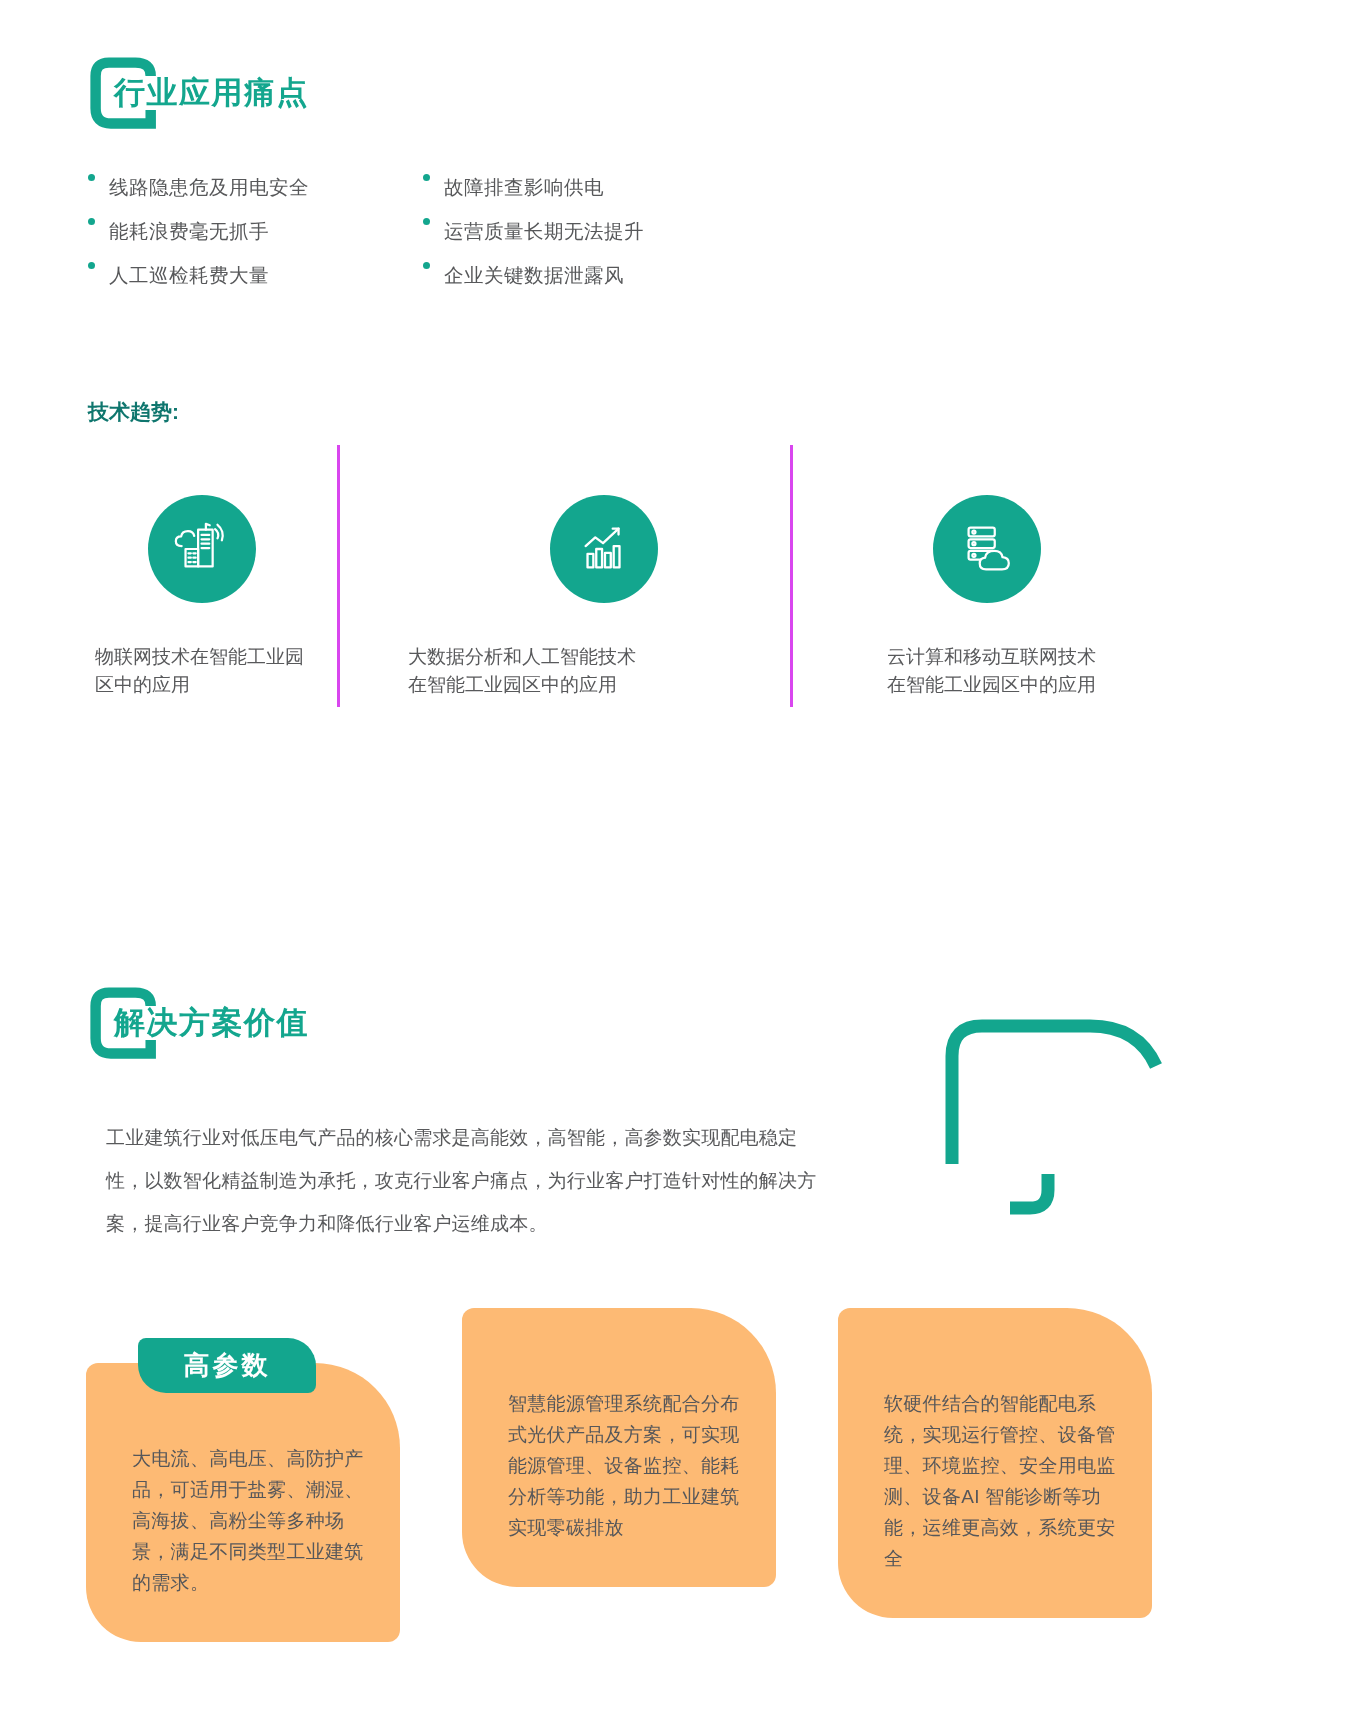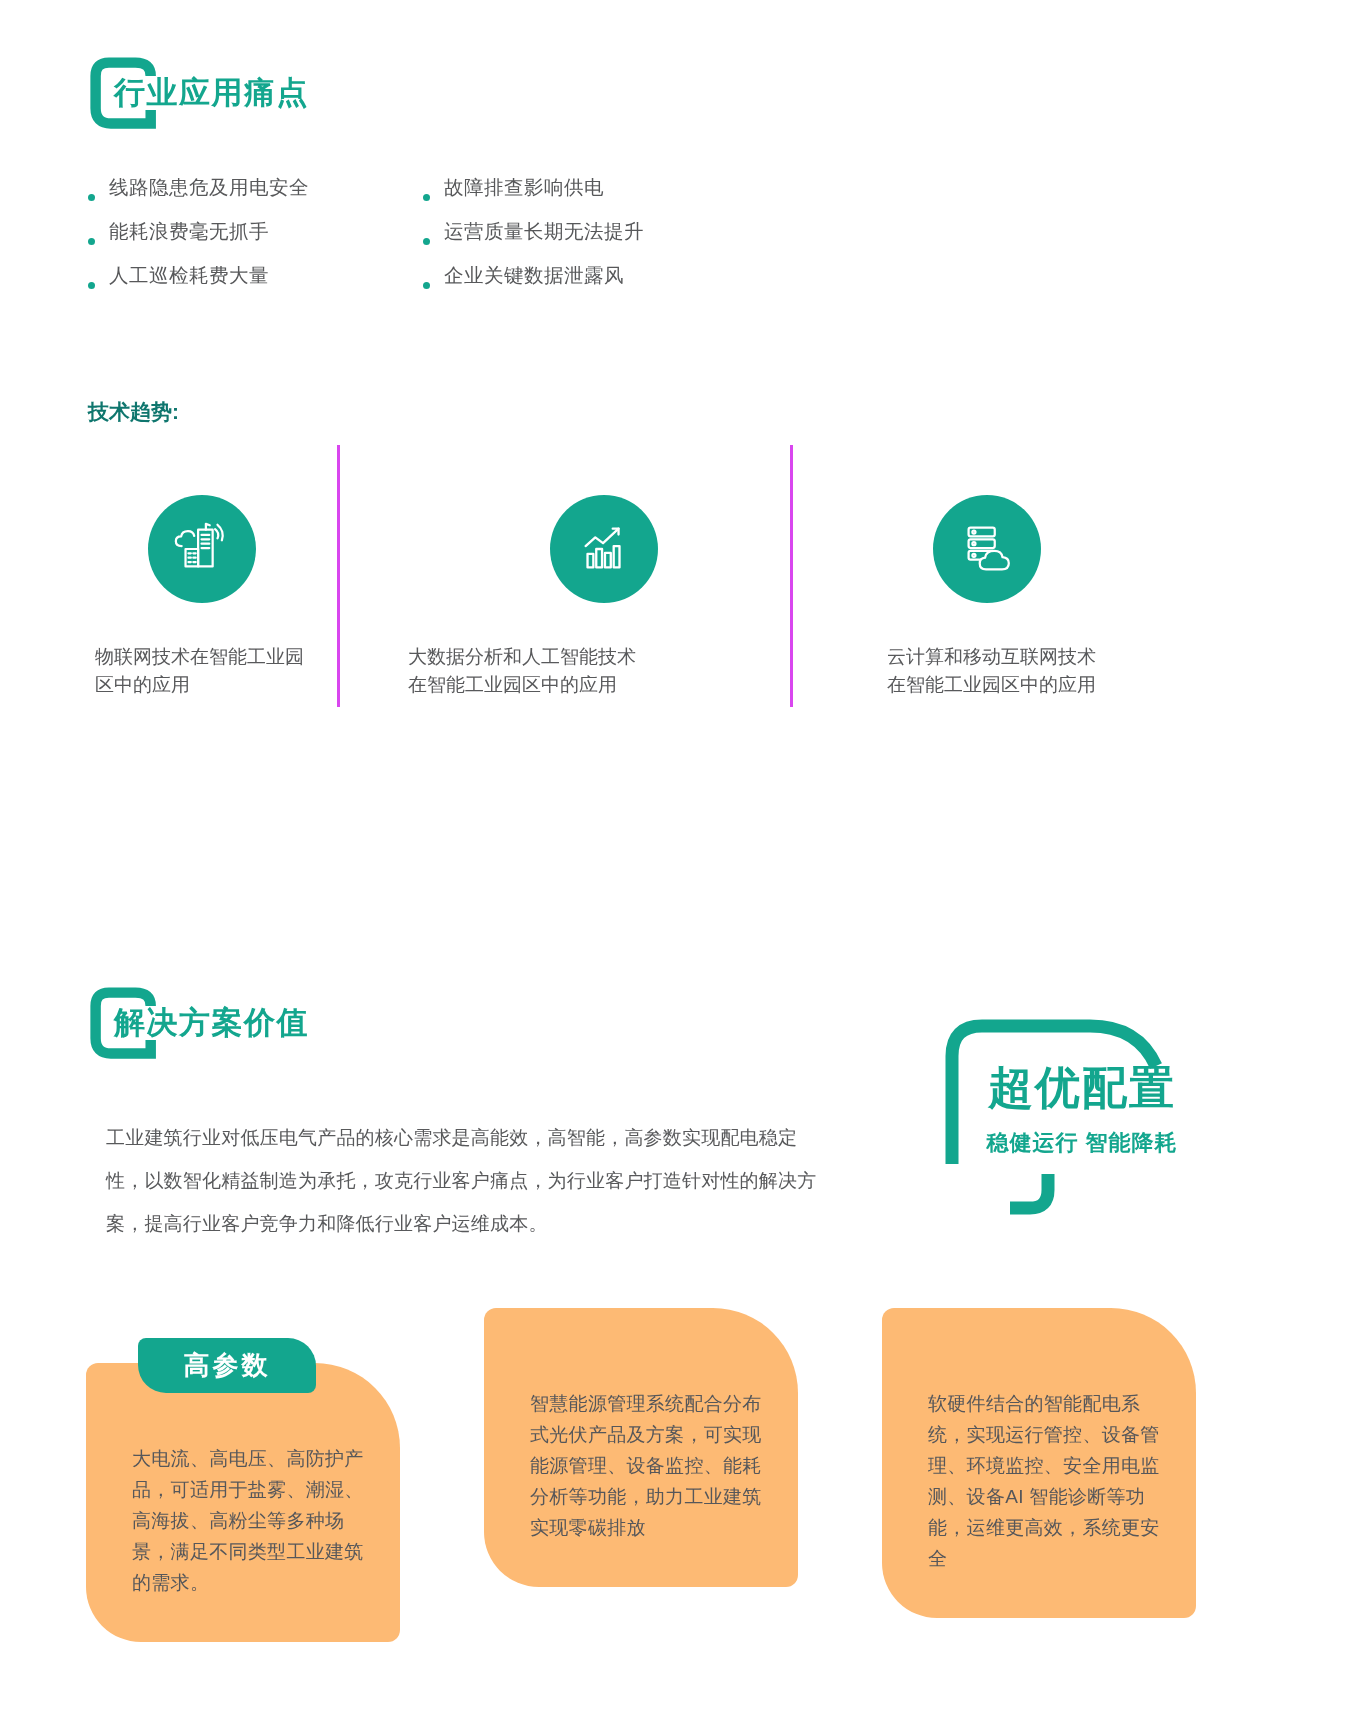--- a/index.html
+++ b/index.html
@@ -16,21 +16,21 @@
     letter-spacing:1.5px; white-space:nowrap;
   }
   #title-pain { left:88px; top:55px; }
   #title-solution { left:88px; top:985px; }
 
   
   .pain-grid {
     position:absolute; left:88px; top:158px;
     display:grid; grid-template-columns:335px auto; grid-auto-rows:44px; align-items:center;
   }
-  .pain-item { display:flex; align-items:flex-end;margin-top:14px; }
+  .pain-item { display:flex; align-items:flex-start;margin-top:14px; }
   .pain-dot { width:7px; height:7px; border-radius:50%; background:#13A68E; margin-right:14px; flex:0 0 auto; }
   .pain-text { font-size:19.5px; color:#57585A; font-weight:500; letter-spacing:0.5px; white-space:nowrap; }
 
   
   .trends-label { position:absolute; left:88px; top:398px; font-size:21px; font-weight:700; color:#0f766e; }
   .trends-row {
     position:absolute; left:70px; top:445px; width:1210px; height:262px;
     display:grid; grid-template-columns:270px 453px 487px;
   }
   .trend-col { position:relative; }
@@ -55,21 +55,21 @@
   }
   .super-box { position:absolute; left:938px; top:1012px; width:260px; height:205px; }
   .super-box svg { position:absolute; left:0; top:0; }
   .super-text { position:absolute; left:38px; top:46px; width:212px; text-align:center; }
   .super-title { font-size:45px; font-weight:800; color:#13A68E; letter-spacing:2px; white-space:nowrap; }
   .super-sub { margin-top:10px; font-size:22px; font-weight:700; color:#13A68E; letter-spacing:1px; white-space:nowrap; }
 
   
   .cards {
     position:absolute; left:86px; top:1338px;
-    display:grid; grid-template-columns:repeat(3,314px); column-gap:84px; align-items:start;
+    display:grid; grid-template-columns:repeat(3,314px); column-gap:62px; align-items:start;
   }
   .card { position:relative; }
   .card-tab {
     position:relative; z-index:2; margin-left:52px; width:178px; height:55px;
     background:#13A68E; border-radius:8px 28px 8px 28px;
     display:flex; align-items:center; justify-content:center;
     color:#ffffff; font-size:26px; font-weight:700; letter-spacing:3px;
   }
   .card-body {
     position:relative; z-index:1; margin-top:-30px;
@@ -190,24 +190,20 @@
 
   <p class="solution-para">工业建筑行业对低压电气产品的核心需求是高能效，高智能，高参数实现配电稳定性，以数智化精益制造为承托，攻克行业客户痛点，为行业客户打造针对性的解决方案，提高行业客户竞争力和降低行业客户运维成本。</p>
 
   <div class="super-box">
     <svg width="260" height="205" viewBox="0 0 260 205">
       <g fill="none" stroke="#13A68E" stroke-width="13">
         <path d="M 14 152 L 14 44 Q 14 14 44 14 L 152 14 Q 200 14 218 54"></path>
         <path d="M 72 196 L 92 196 Q 110 196 110 178 L 110 162"></path>
       </g>
     </svg>
-    <div class="super-text">
-      <div class="super-title">超优配置</div>
-      <div class="super-sub">稳健运行 智能降耗</div>
-    </div>
   </div>
 
   <div class="cards">
     <div class="card">
       <div class="card-tab">高参数</div>
       <div class="card-body">大电流、高电压、高防护产品，可适用于盐雾、潮湿、高海拔、高粉尘等多种场景，满足不同类型工业建筑的需求。</div>
     </div>
     <div class="card">
       <div class="card-body">智慧能源管理系统配合分布式光伏产品及方案，可实现能源管理、设备监控、能耗分析等功能，助力工业建筑实现零碳排放</div>
     </div>

